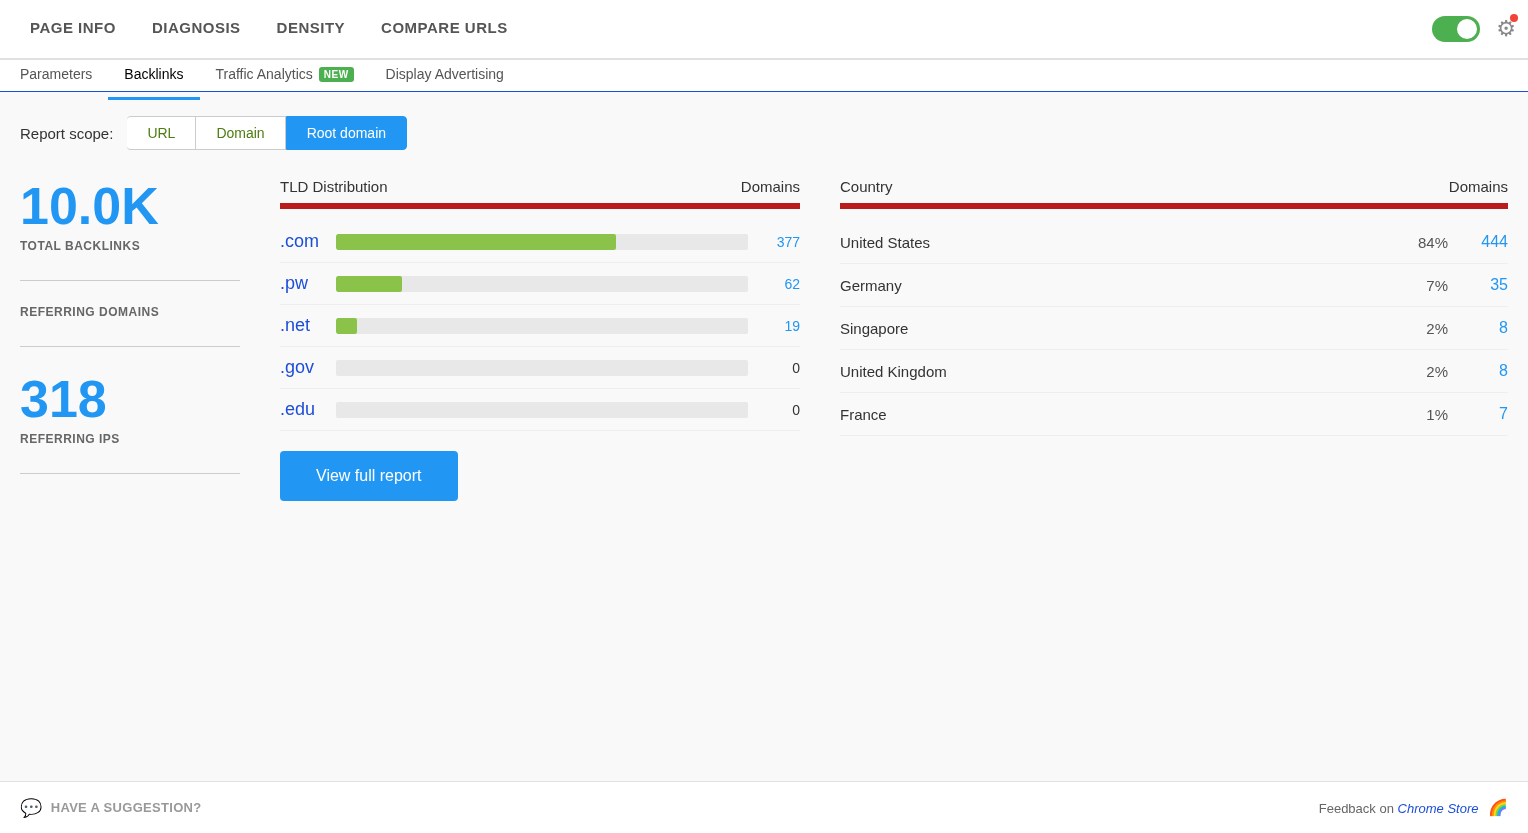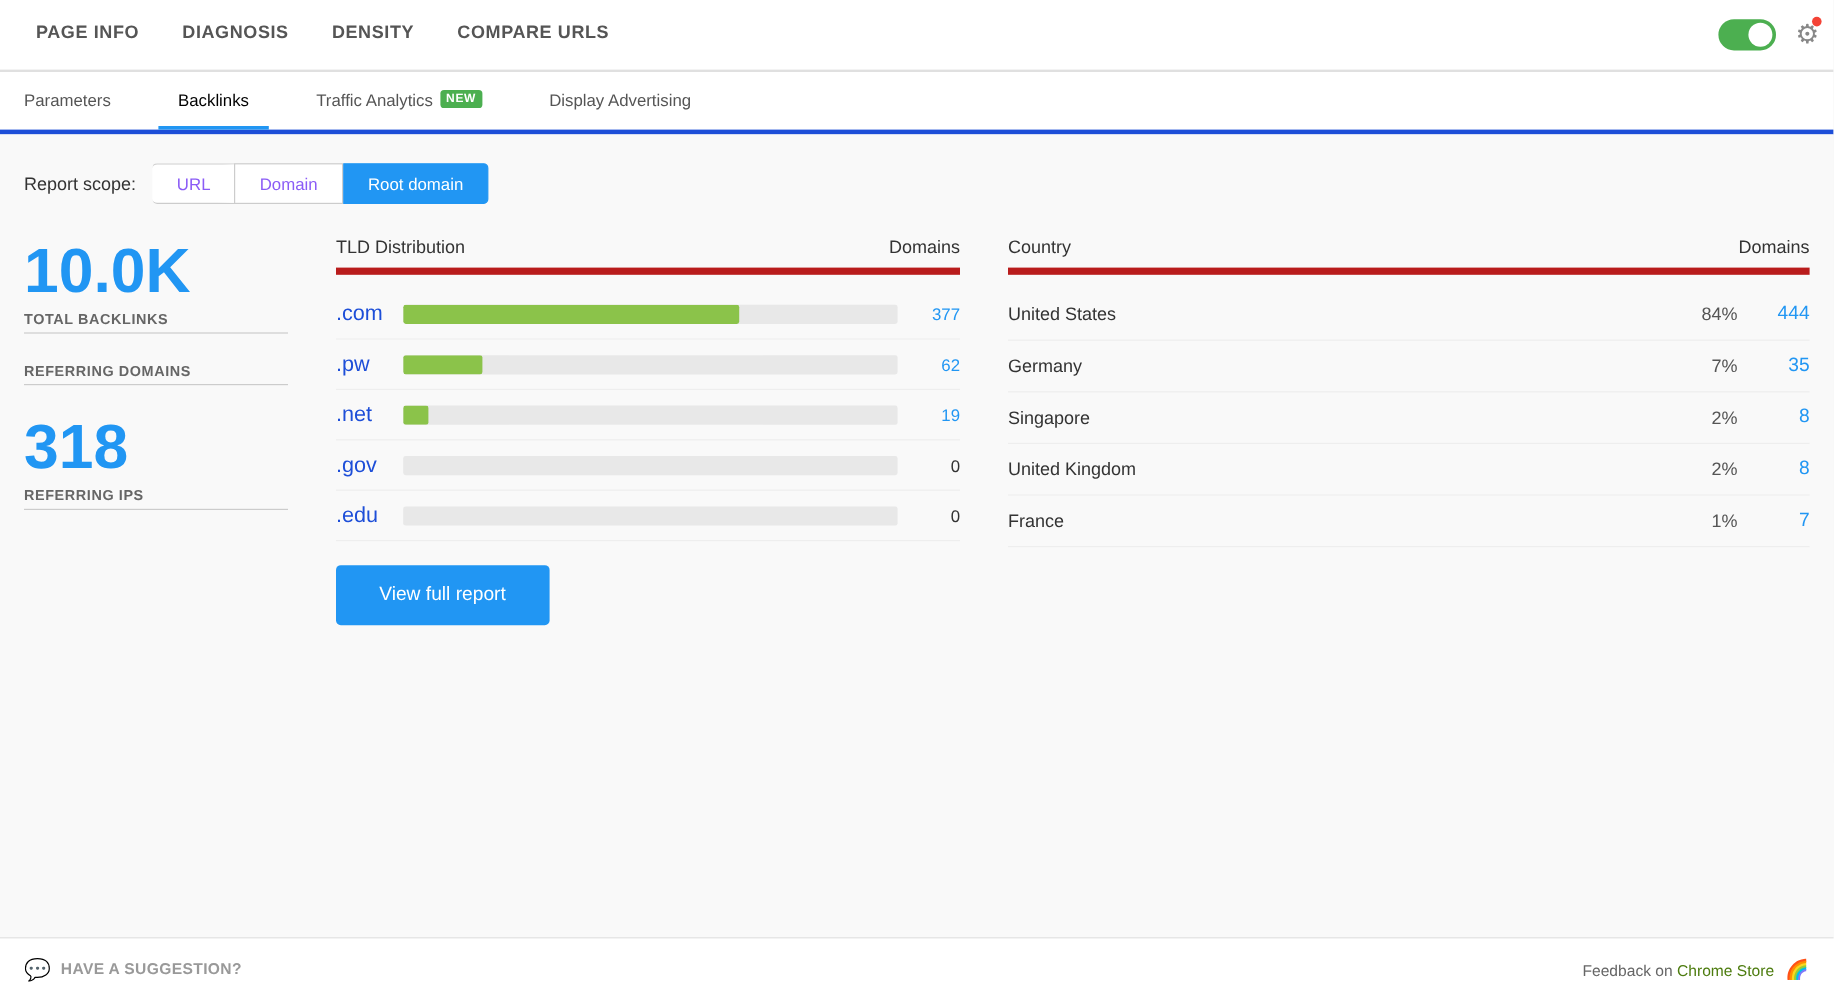--- a/index.html
+++ b/index.html
@@ -66,24 +66,23 @@
       position: absolute;
       top: -2px;
       right: -2px;
     }
 
     
     .sub-nav {
       display: flex;
       align-items: center;
       background: #fff;
-      border-bottom: 4px solid #1d4ed8;
+      border-bottom: 1px solid #1d4ed8;
       padding: 0 16px;
-      height: 52px;
-      gap: 24px;
+      height: 32px;
     }
     .sub-nav-item {
       padding: 0 16px;
       height: 48px;
       display: flex;
       align-items: center;
       font-size: 14px;
       color: #555;
       cursor: pointer;
       border-bottom: 3px solid transparent;
@@ -123,21 +122,21 @@
       font-size: 15px;
       color: #333;
       margin-right: 14px;
     }
     .scope-btn {
       padding: 8px 20px;
       border: 1px solid #ccc;
       background: #fff;
       cursor: pointer;
       font-size: 14px;
-      color: #8b5cf6;
+      color: #4d7c0f;
     }
     .scope-btn:first-of-type { border-radius: 4px 0 0 4px; }
     .scope-btn.active {
       background: #2196f3;
       color: #fff;
       border-color: #2196f3;
       border-radius: 0 4px 4px 0;
     }
     .scope-btn:nth-child(2) { border-right: none; border-left: none; }
 
@@ -147,21 +146,21 @@
       gap: 40px;
     }
 
     
     .left-stats {
       min-width: 220px;
       flex-shrink: 0;
     }
     .stat-block {
       margin-bottom: 24px;
-      padding-bottom: 4px;
+      padding-bottom: 27px;
       border-bottom: 1px solid #ccc;
     }
     .stat-number {
       font-size: 52px;
       font-weight: bold;
       color: #2196f3;
       line-height: 1.1;
     }
     .stat-label {
       font-size: 12px;
@@ -297,23 +296,24 @@
     }
     .suggestion-icon {
       margin-right: 8px;
       font-size: 18px;
     }
     .feedback-text {
       font-size: 13px;
       color: #666;
     }
     .feedback-link {
-      color: #4d7c0f;
+      color: #1d4ed8;
       text-decoration: none;
       cursor: pointer;
+      font-style: italic;
     }
     .rainbow-icon {
       margin-left: 6px;
       font-size: 16px;
     }
   </style>
 </head>
 <body>
 
 <div class="top-nav">

